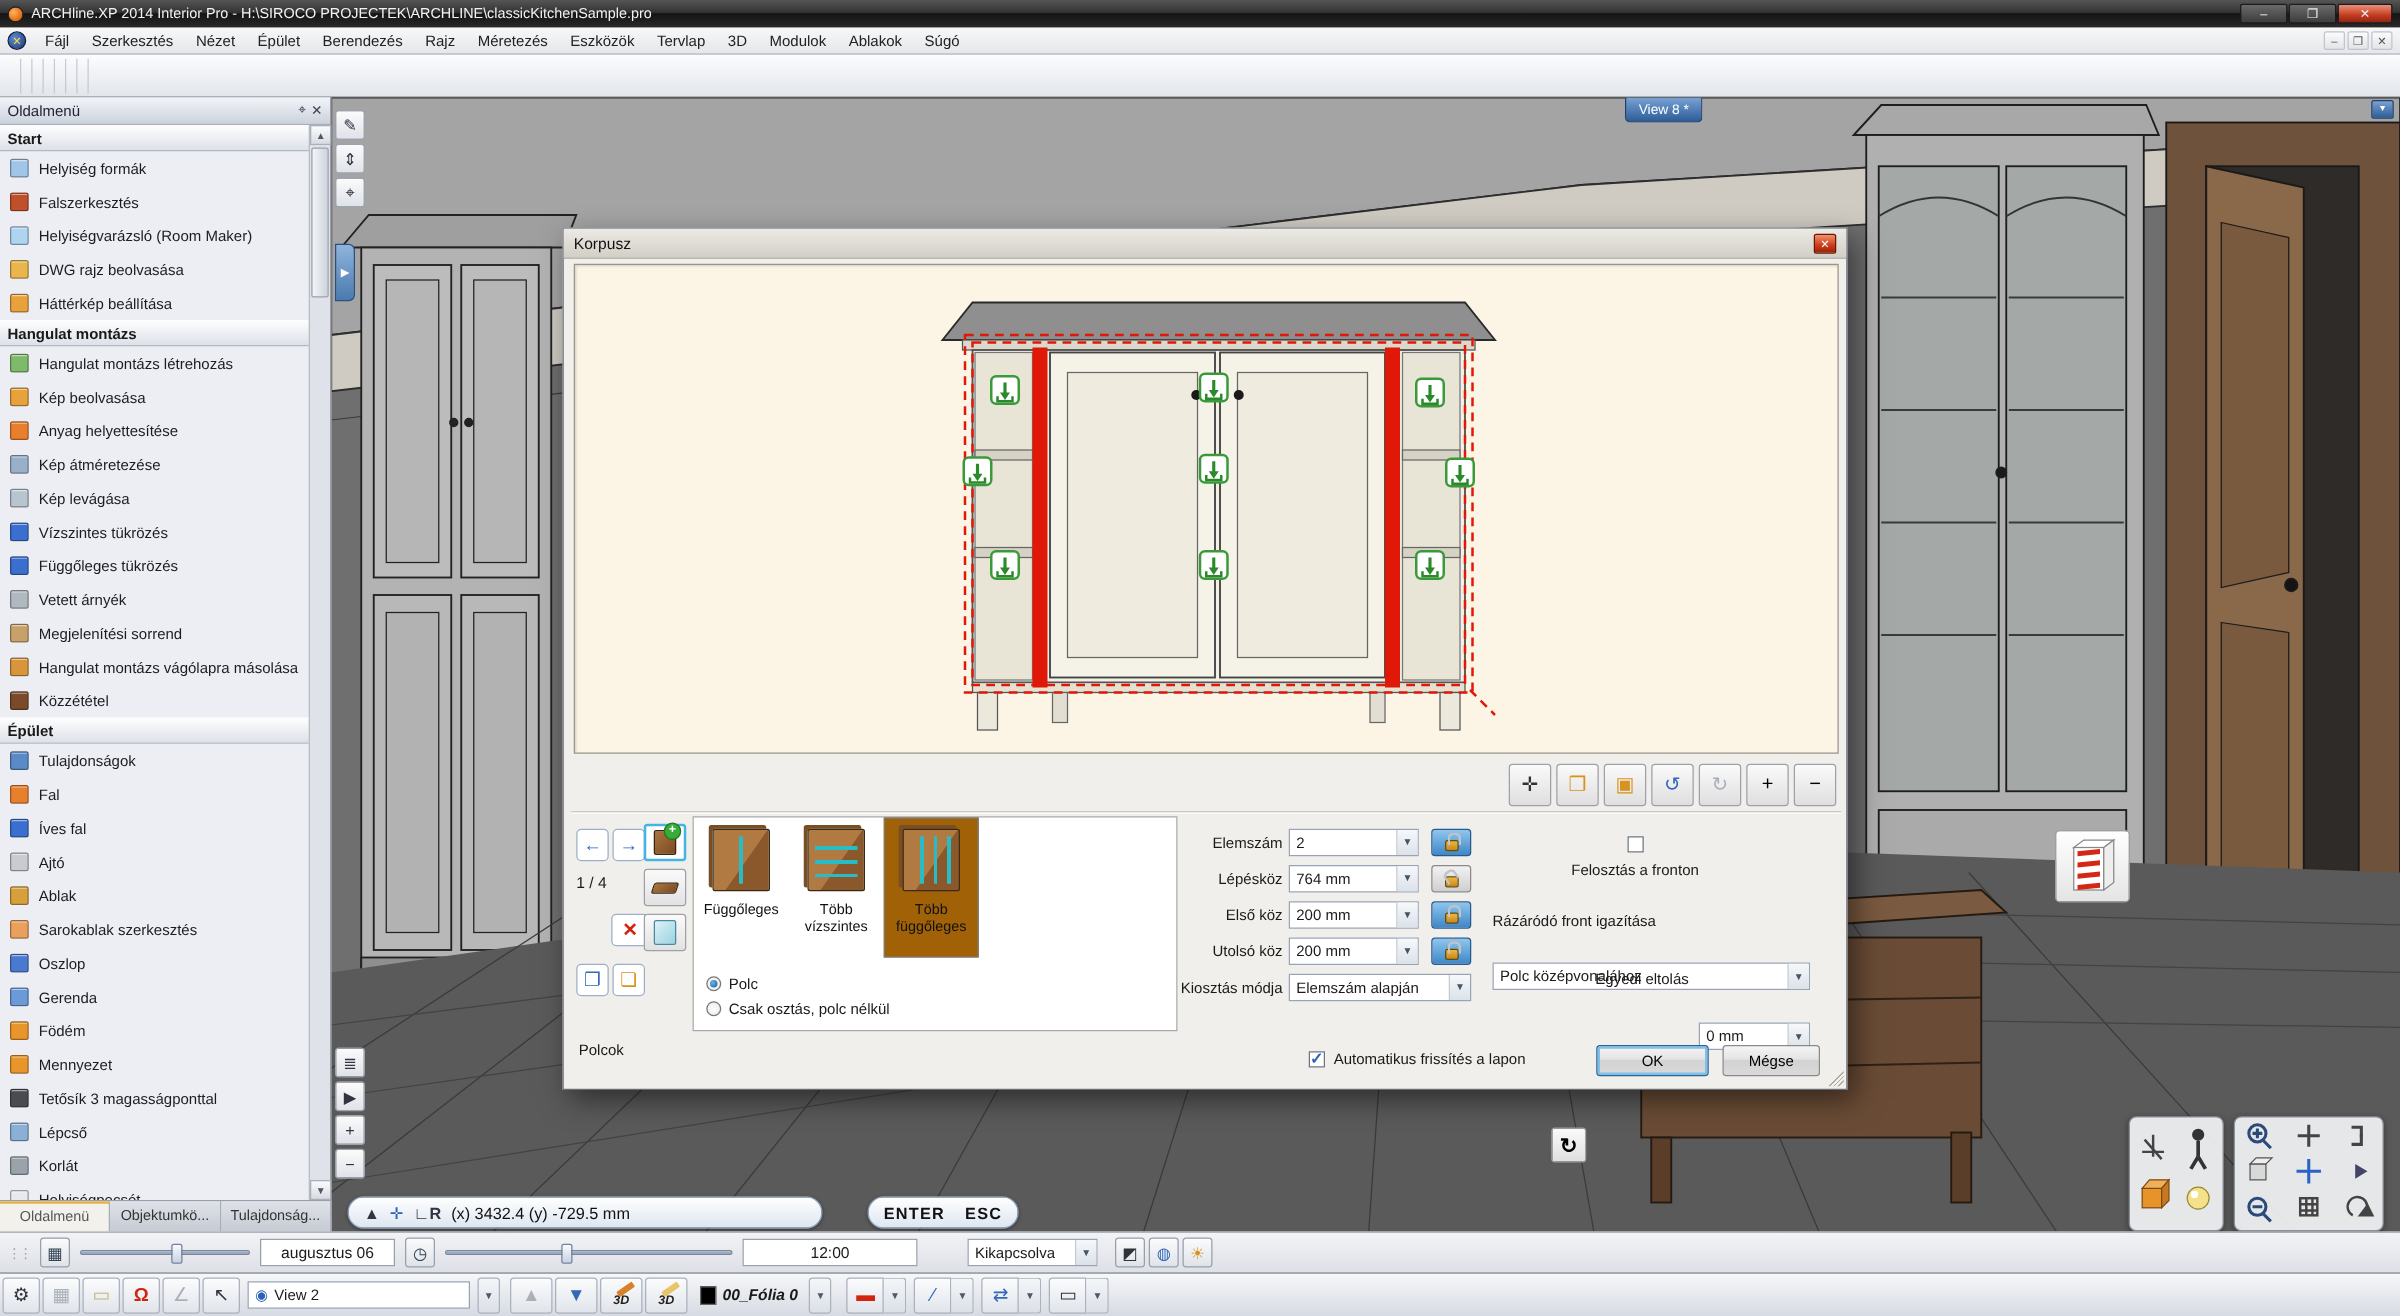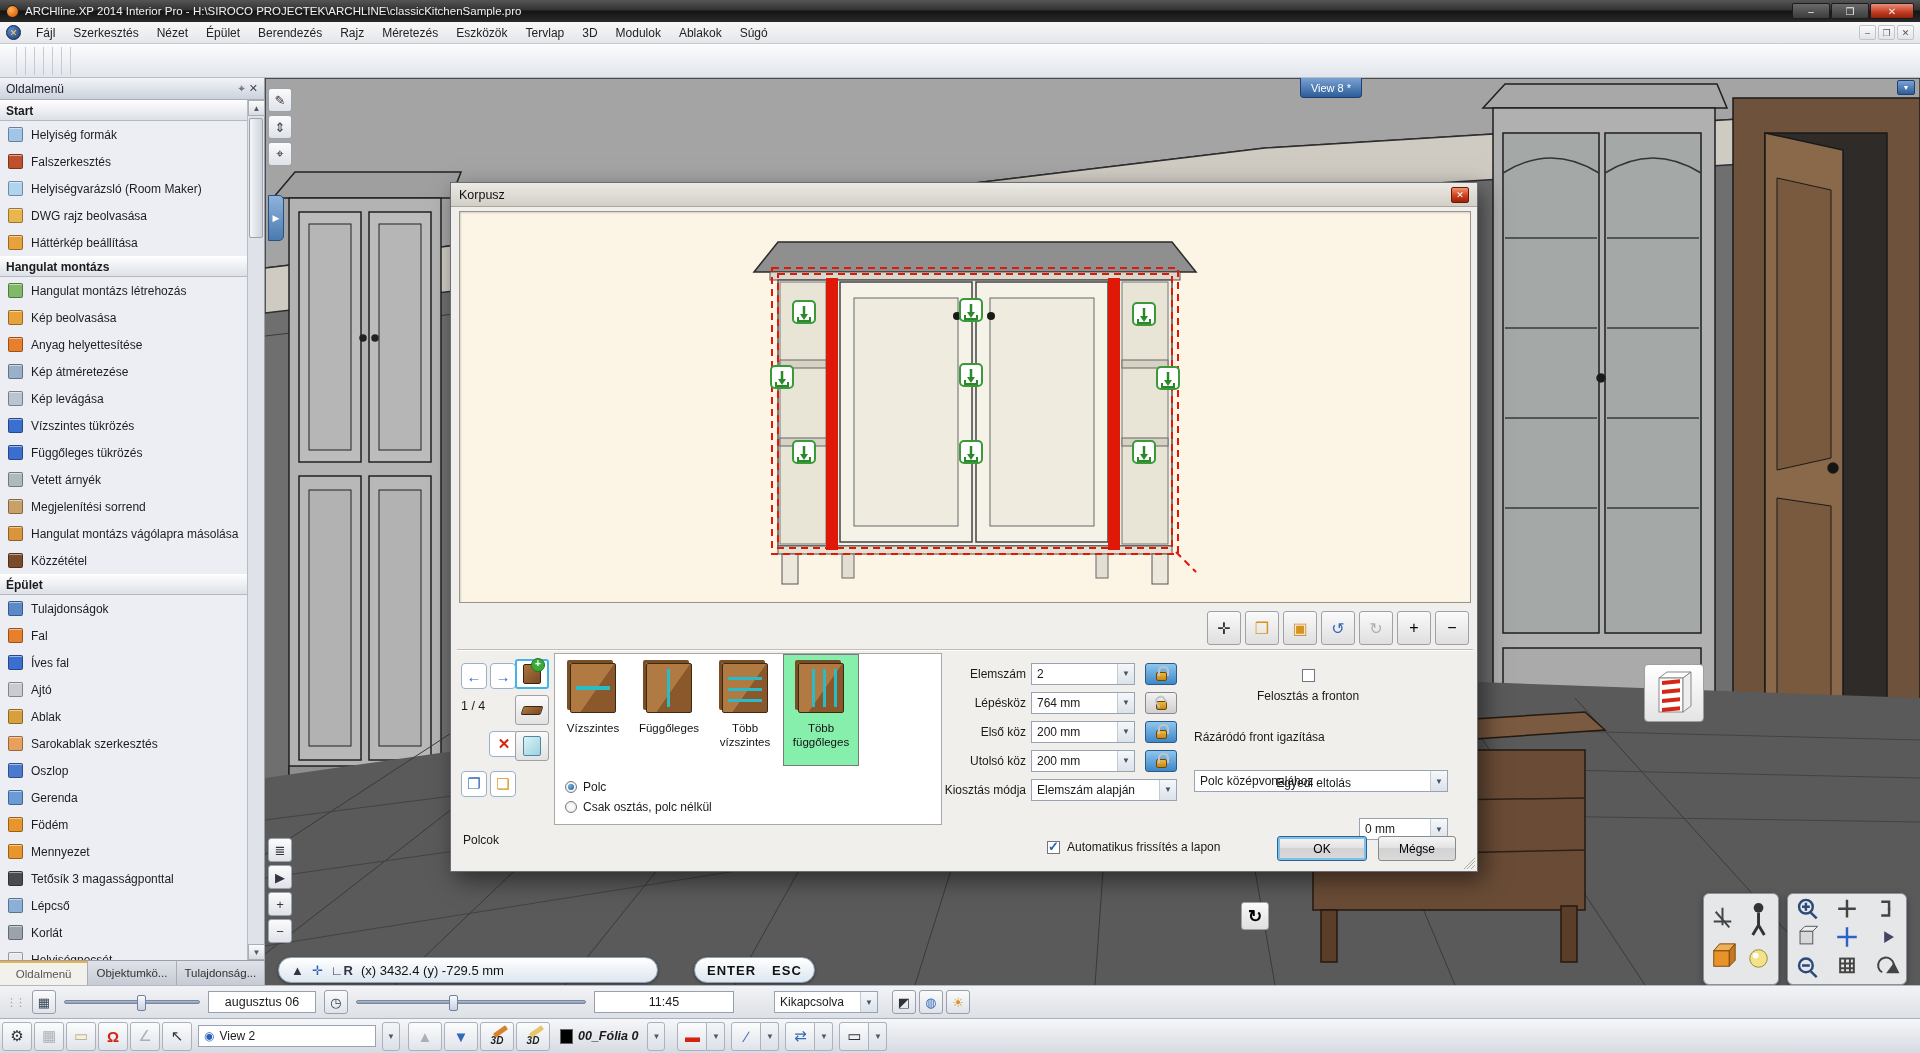--- a/index.html
+++ b/index.html
@@ -96,21 +96,21 @@
   .cab.plus::before { content:"+"; position:absolute; right:-5px; top:-7px; width:12px; height:12px; background:#3aaa3a; border:1px solid #1d7a1d; border-radius:50%; color:#fff; font-size:10px; font-weight:bold; line-height:10px; text-align:center; z-index:2; }
 
   .dlg-sep { position:absolute; left:6px; top:466px; width:1016px; height:2px; border-top:1px solid #c2beb4; border-bottom:1px solid #fff; }
 
   .nav-btn { width:26px; height:26px; background:#fff; border:1px solid #9ab0c8; border-radius:4px; display:flex; align-items:center; justify-content:center; font-size:15px; font-weight:bold; color:#2a6ac8; }
   .midcol-btn { width:34px; height:30px; background:linear-gradient(#fafafa,#e2e2e2); border:1px solid #a0a0a8; border-radius:3px; display:flex; align-items:center; justify-content:center; }
   .midcol-btn.sel { border:2px solid #44b4e4; background:#fff; }
   .tiles-panel { position:absolute; left:103px; top:470px; width:388px; height:172px; background:#fff; border:1px solid #a8a8a8; }
   .tiles { display:flex; }
   .tile { width:76px; height:112px; display:flex; flex-direction:column; align-items:center; padding-top:8px; border:1px solid transparent; }
-  .tile.selected { background:#86efac; border:1px solid #7a7a7a; }
+  .tile.selected { background:#a16207; border:1px solid #7a7a7a; }
   .tcab { width:46px; height:50px; position:relative; background:linear-gradient(125deg,#b07a42 55%,#8a582a 56%); border:1px solid #3a2a14; border-radius:2px; box-shadow:-3px -3px 0 #7a4e24; margin-bottom:8px; }
   .tlines { position:absolute; inset:5px; }
   .h1 .tlines { background:linear-gradient(to bottom, transparent 45%, #27bcc8 45%, #27bcc8 54%, transparent 54%); }
   .v1 .tlines { background:linear-gradient(to right, transparent 45%, #27bcc8 45%, #27bcc8 54%, transparent 54%); }
   .h3 .tlines { background:repeating-linear-gradient(to bottom, transparent 0 8px, #27bcc8 8px 11px); }
   .v3 .tlines { background:repeating-linear-gradient(to right, transparent 0 8px, #27bcc8 8px 11px); }
   .diag .tlines { background:linear-gradient(45deg, transparent 46%, #27bcc8 46%, #27bcc8 54%, transparent 54%); }
   .tile-label { font-size:11.5px; text-align:center; line-height:1.25; color:#111; }
 
   .radio { width:12px; height:12px; border-radius:50%; border:1px solid #787878; background:radial-gradient(#fff,#e8e8e8); position:relative; flex:0 0 auto; }
@@ -369,21 +369,21 @@
     <span class="grip">⋮⋮</span>
     <span class="sq-btn">▦</span>
     <span class="slider" style="width:136px;">
         <span class="sl-thumb" style="left:72px;"></span>
       </span>
     <span class="field-box" style="width:108px;">augusztus 06</span>
     <span class="sq-btn">◷</span>
     <span class="slider" style="width:230px;">
         <span class="sl-thumb" style="left:92px;"></span>
       </span>
-    <span class="field-box" style="width:140px;">11:45</span>
+    <span class="field-box" style="width:140px;">12:00</span>
     <span style="width:24px;"></span>
     <span class="combo" style="width:104px;">
       <span>Kikapcsolva</span>
         <span class="caret">▼</span>
     </span>
     <span style="display:flex; gap:3px; margin-left:6px;">
 
     <span class="sq-btn">
           <span class="c-dark">◩</span>
         </span>
@@ -803,26 +803,20 @@
           <span class="cab" style="width:20px; height:9px; transform:skewX(-18deg);"></span>
         </button>
       <button class="midcol-btn">
           <span class="cab ghostteal" style="width:18px; height:20px;"></span>
         </button>
     </div>
 
     <div class="tiles-panel">
       <div class="tiles">
 
-      <div class="tile">
-            <span class="tcab h1">
-              <span class="tlines"></span>
-            </span>
-            <span class="tile-label">Vízszintes</span>
-          </div>
           <div class="tile">
             <span class="tcab v1">
               <span class="tlines"></span>
             </span>
             <span class="tile-label">Függőleges</span>
           </div>
           <div class="tile">
             <span class="tcab h3">
               <span class="tlines"></span>
             </span>

